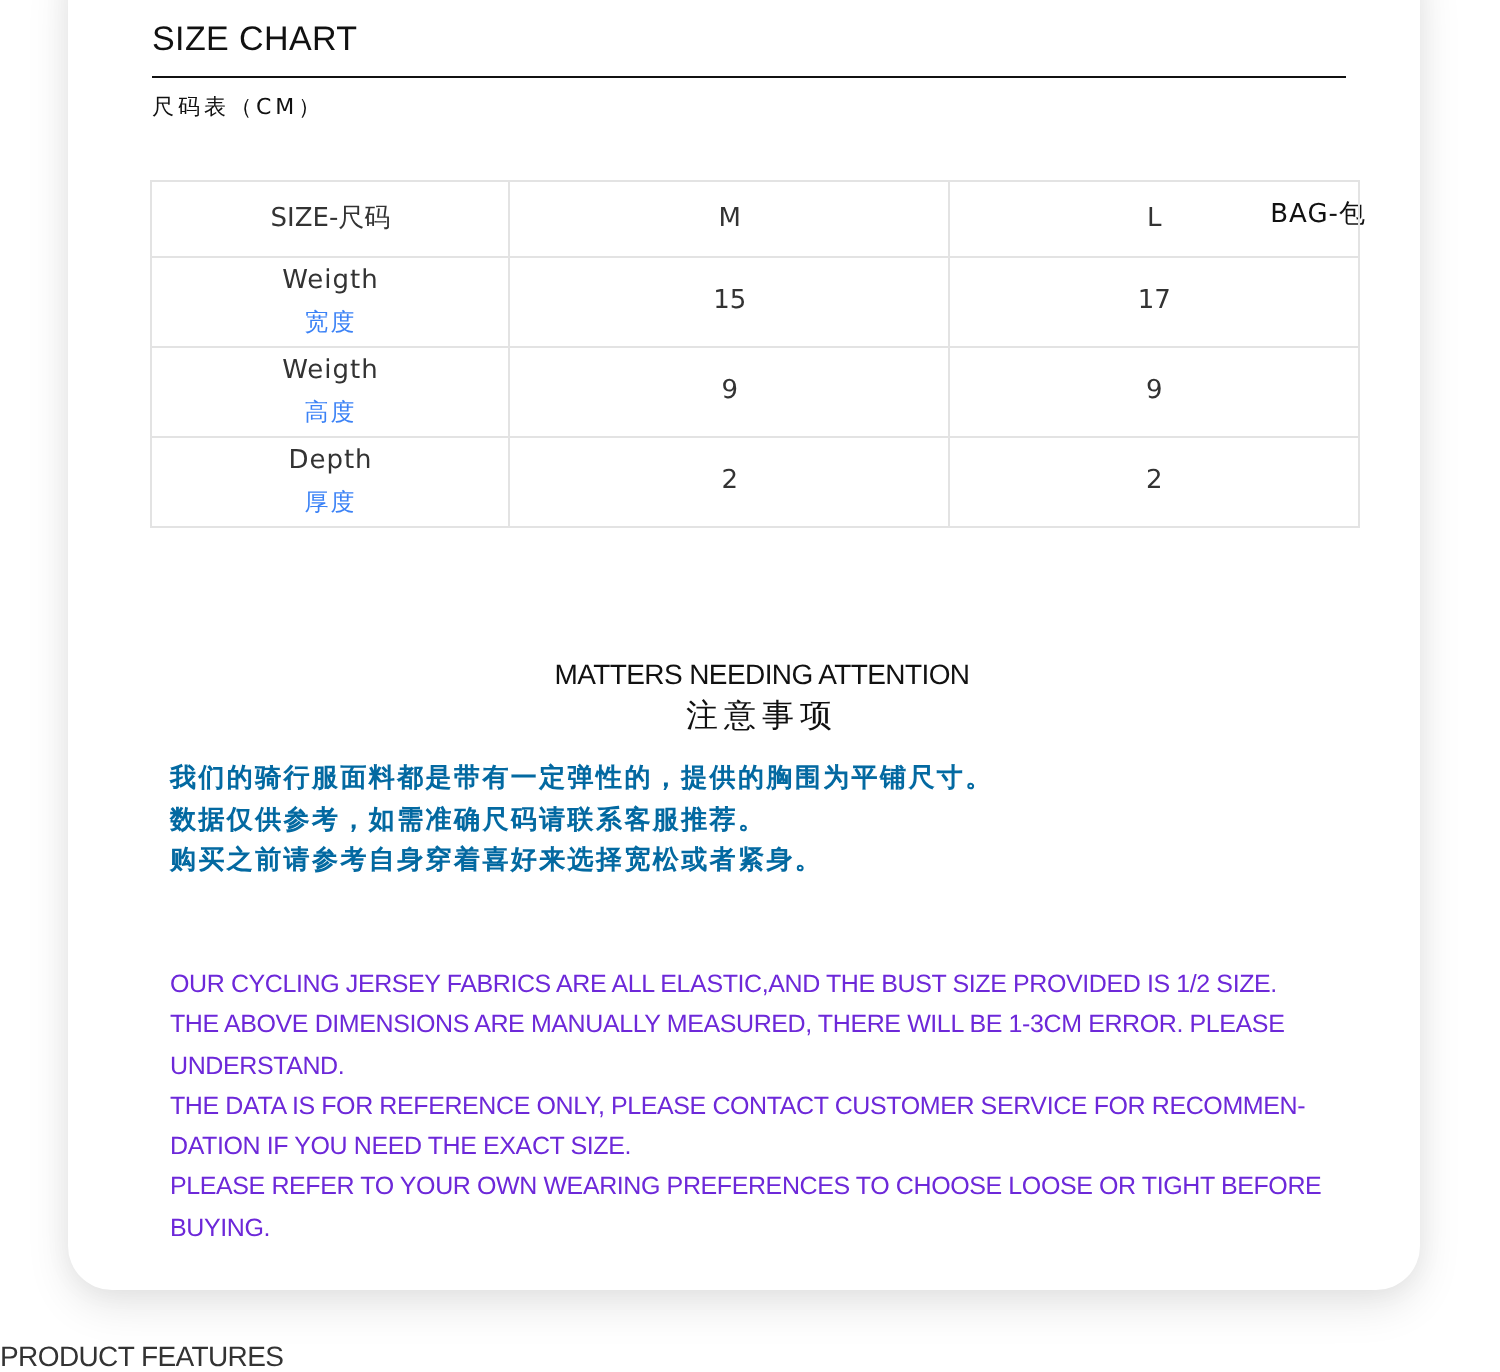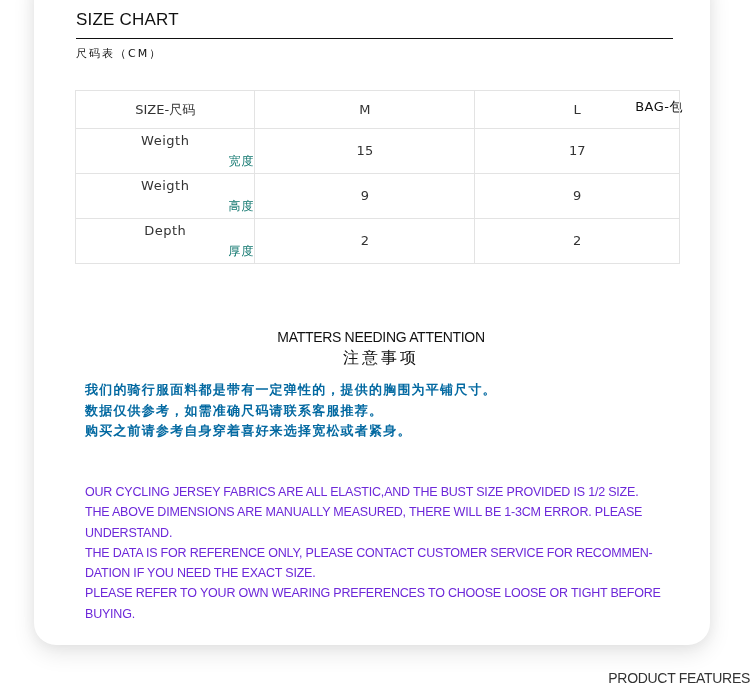--- a/index.html
+++ b/index.html
@@ -44,21 +44,21 @@
       border: 1px solid #e3e3e3; text-align: center; vertical-align: middle;
       line-height: 20px;
     }
     table.size tr.head td { height: 38px; }
     table.size tr.r1 td { height: 45px; }
     table.size tr.r2 td { height: 45px; }
     table.size tr.r3 td { height: 45px; }
     .c1 { width: 178px; }
     .c2 { width: 218px; }
     .c3 { width: 203px; }
-    .cn { font-size: 12px; color: #0f766e; display: block; letter-spacing: 1px; text-align: right; }
+    .cn { font-size: 12px; color: #3b82f6; display: block; letter-spacing: 1px; }
     .en { display: block; letter-spacing: 0.5px; }
     .attn-en {
       position: absolute; left: 0; width: 762px; top: 329px; text-align: center;
       font-size: 14px; color: #111; letter-spacing: -0.3px;
     }
     .attn-cn {
       position: absolute; left: 0; width: 762px; top: 348px; text-align: center;
       font-family: "DejaVu Sans", sans-serif;
       font-size: 16px; color: #111; letter-spacing: 3px;
     }
@@ -67,21 +67,21 @@
       font-family: "DejaVu Sans", sans-serif;
       font-size: 13px; color: #0369a1; line-height: 20.5px; letter-spacing: 1.2px;
       font-weight: bold;
     }
     .en-notes {
       position: absolute; left: 85px; top: 482px; width: 580px;
       font-size: 12.5px; color: #6d28d9; line-height: 20.3px; letter-spacing: -0.2px;
     }
     .en-notes p { margin: 0; }
     .features {
-      position: absolute; left: 0; width: 750px; top: 670px; text-align: right;
+      position: absolute; left: 0; width: 750px; top: 670px; text-align: left;
       font-size: 14px; color: #333; letter-spacing: -0.3px;
     }
   </style>
 </head>
 <body>
 
 <div class="page">
   <div class="card"></div>
 
   <div class="title">SIZE CHART</div>

